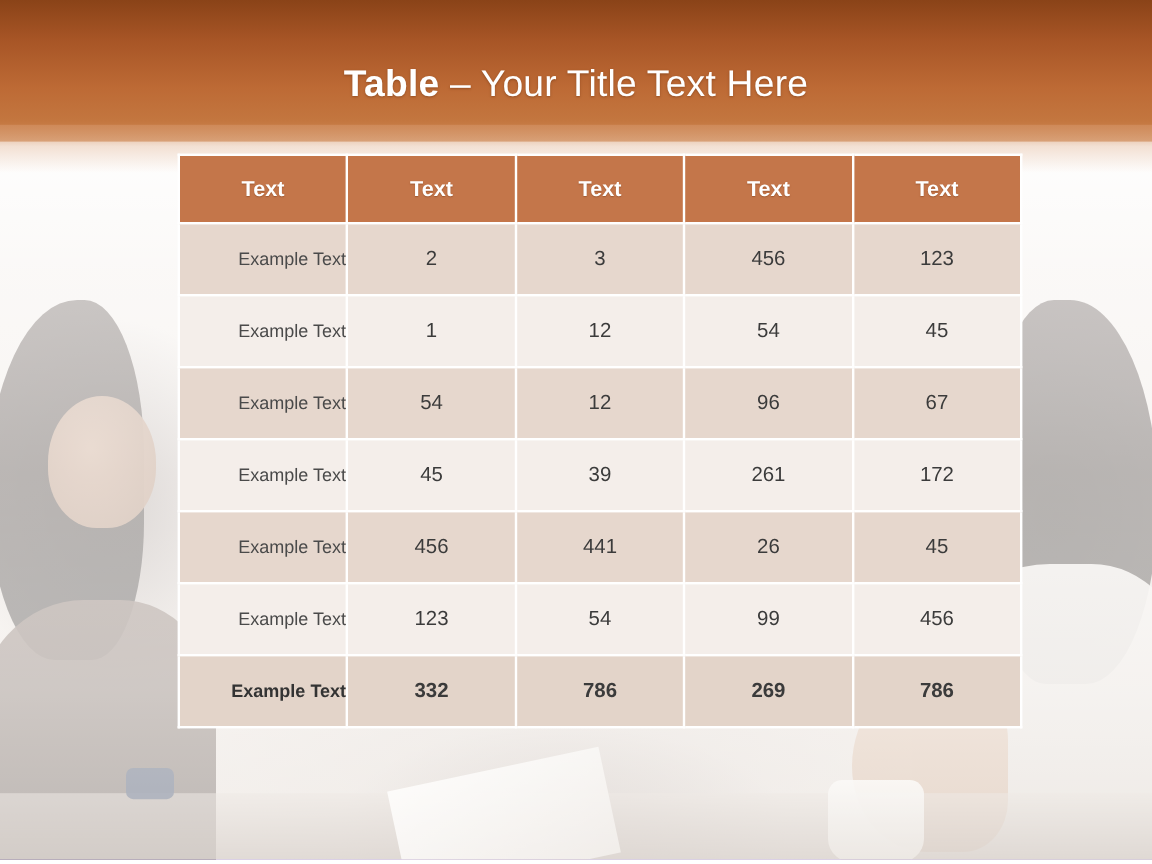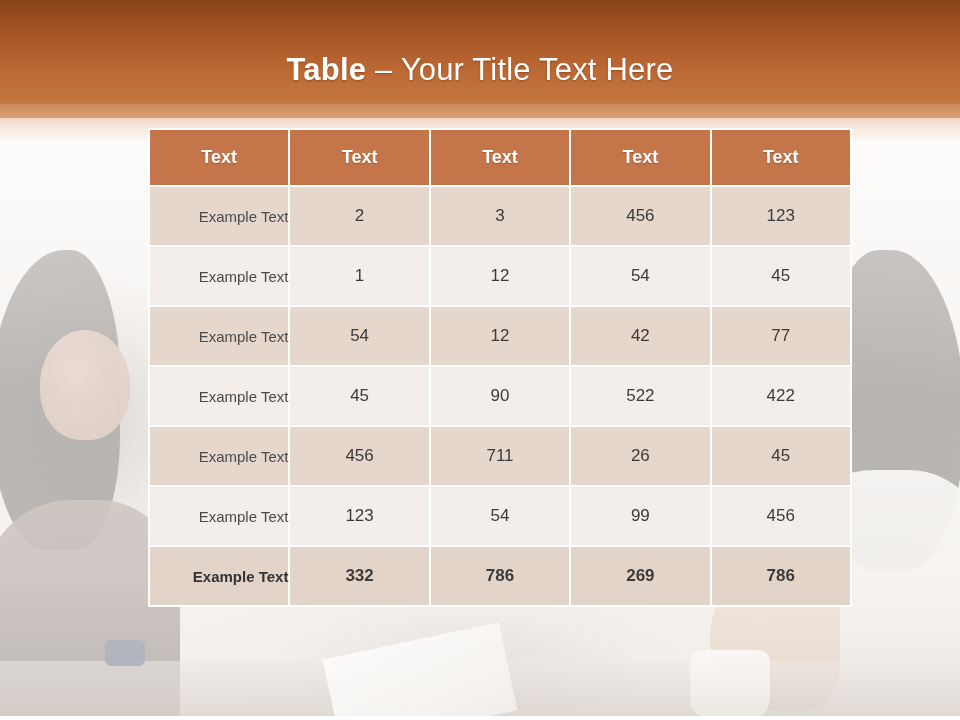--- a/index.html
+++ b/index.html
@@ -208,34 +208,34 @@
           <td class="col-label">Example Text</td>
           <td>1</td>
           <td>12</td>
           <td>54</td>
           <td>45</td>
         </tr>
         <tr class="row-odd">
           <td class="col-label">Example Text</td>
           <td>54</td>
           <td>12</td>
-          <td>42</td>
-          <td>77</td>
+          <td>96</td>
+          <td>67</td>
         </tr>
         <tr class="row-even">
           <td class="col-label">Example Text</td>
           <td>45</td>
-          <td>90</td>
-          <td>522</td>
-          <td>422</td>
+          <td>39</td>
+          <td>261</td>
+          <td>172</td>
         </tr>
         <tr class="row-odd">
           <td class="col-label">Example Text</td>
           <td>456</td>
-          <td>711</td>
+          <td>441</td>
           <td>26</td>
           <td>45</td>
         </tr>
         <tr class="row-even">
           <td class="col-label">Example Text</td>
           <td>123</td>
           <td>54</td>
           <td>99</td>
           <td>456</td>
         </tr>

